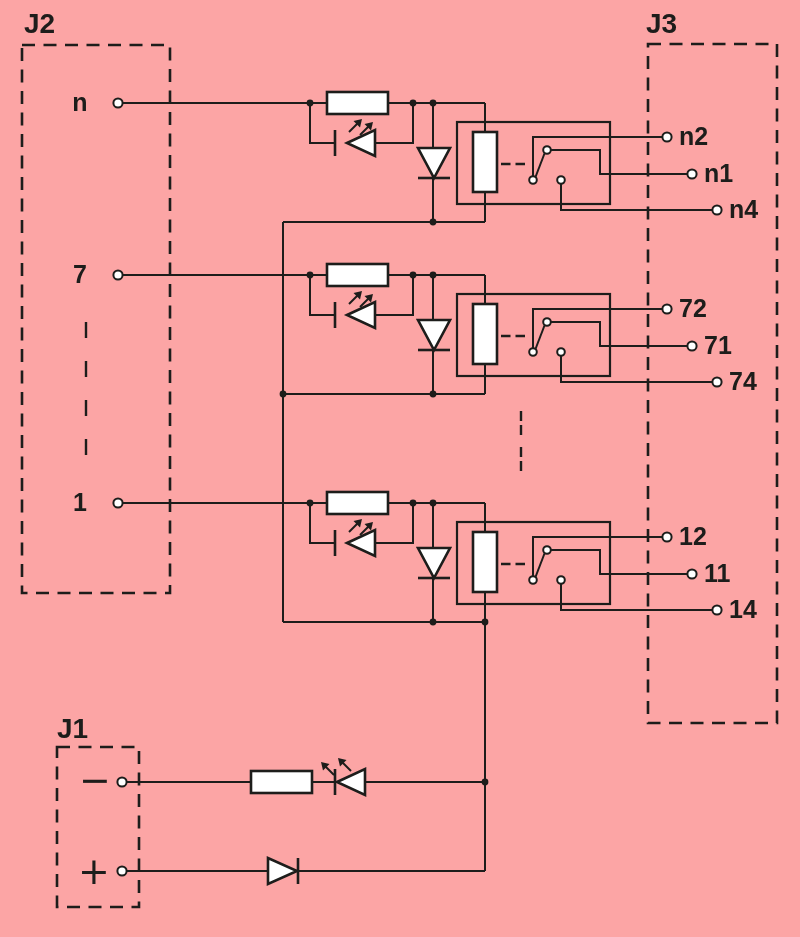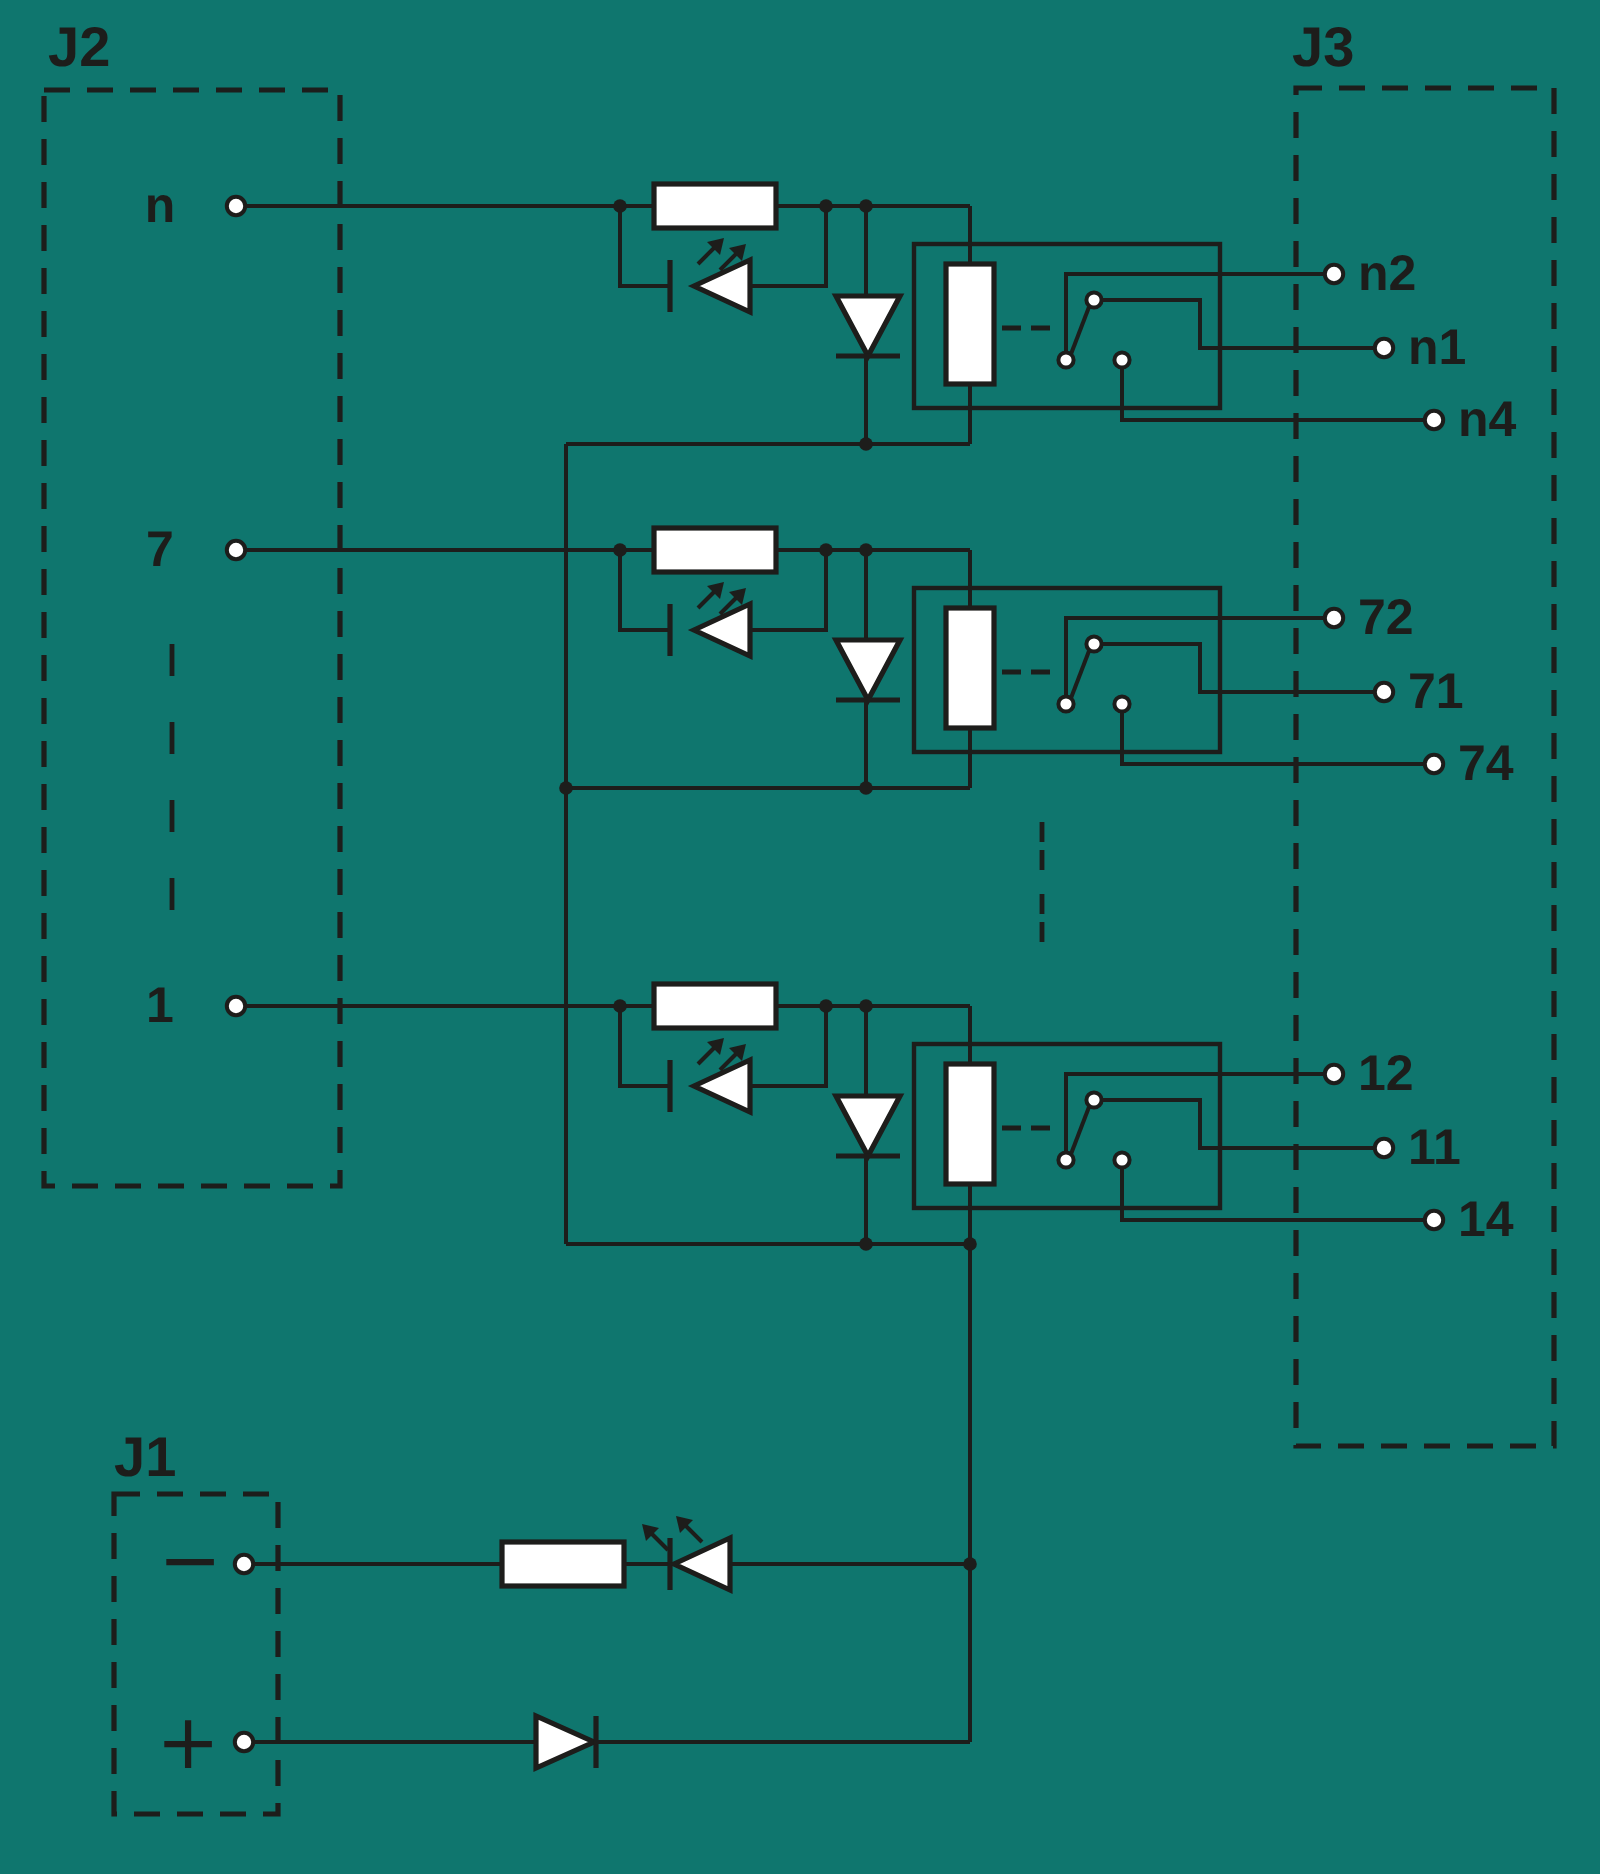--- a/index.html
+++ b/index.html
@@ -1,16 +1,16 @@
 <!DOCTYPE html>
 <html><head>
 <meta charset="utf-8">
 <style>
   html,body{margin:0;padding:0;background:#ffffff;}
-  .stage{position:relative;width:800px;height:937px;background:#0f766e;overflow:hidden;}
+  .stage{position:relative;width:800px;height:937px;background:#fca5a5;overflow:hidden;}
   .w    {stroke:#1d1d1b;stroke-width:2;fill:none;stroke-linecap:butt;}
   .comp {stroke:#1d1d1b;stroke-width:2.6;fill:#ffffff;}
   .box  {stroke:#1d1d1b;stroke-width:2.2;fill:none;}
   .dashbox{stroke:#1d1d1b;stroke-width:2.6;fill:none;stroke-dasharray:13 8.5;}
   .cont {stroke:#1d1d1b;stroke-width:2.4;fill:none;}
   .dot  {fill:#1d1d1b;stroke:none;}
   .term {stroke:#1d1d1b;stroke-width:2;fill:#ffffff;}
   .lbl  {font:700 25px "Liberation Sans", sans-serif;fill:#1d1d1b;}
   .jlbl {font:700 28px "Liberation Sans", sans-serif;fill:#1d1d1b;}
   .sym  {font:400 38px "DejaVu Sans", sans-serif;fill:#1d1d1b;}

